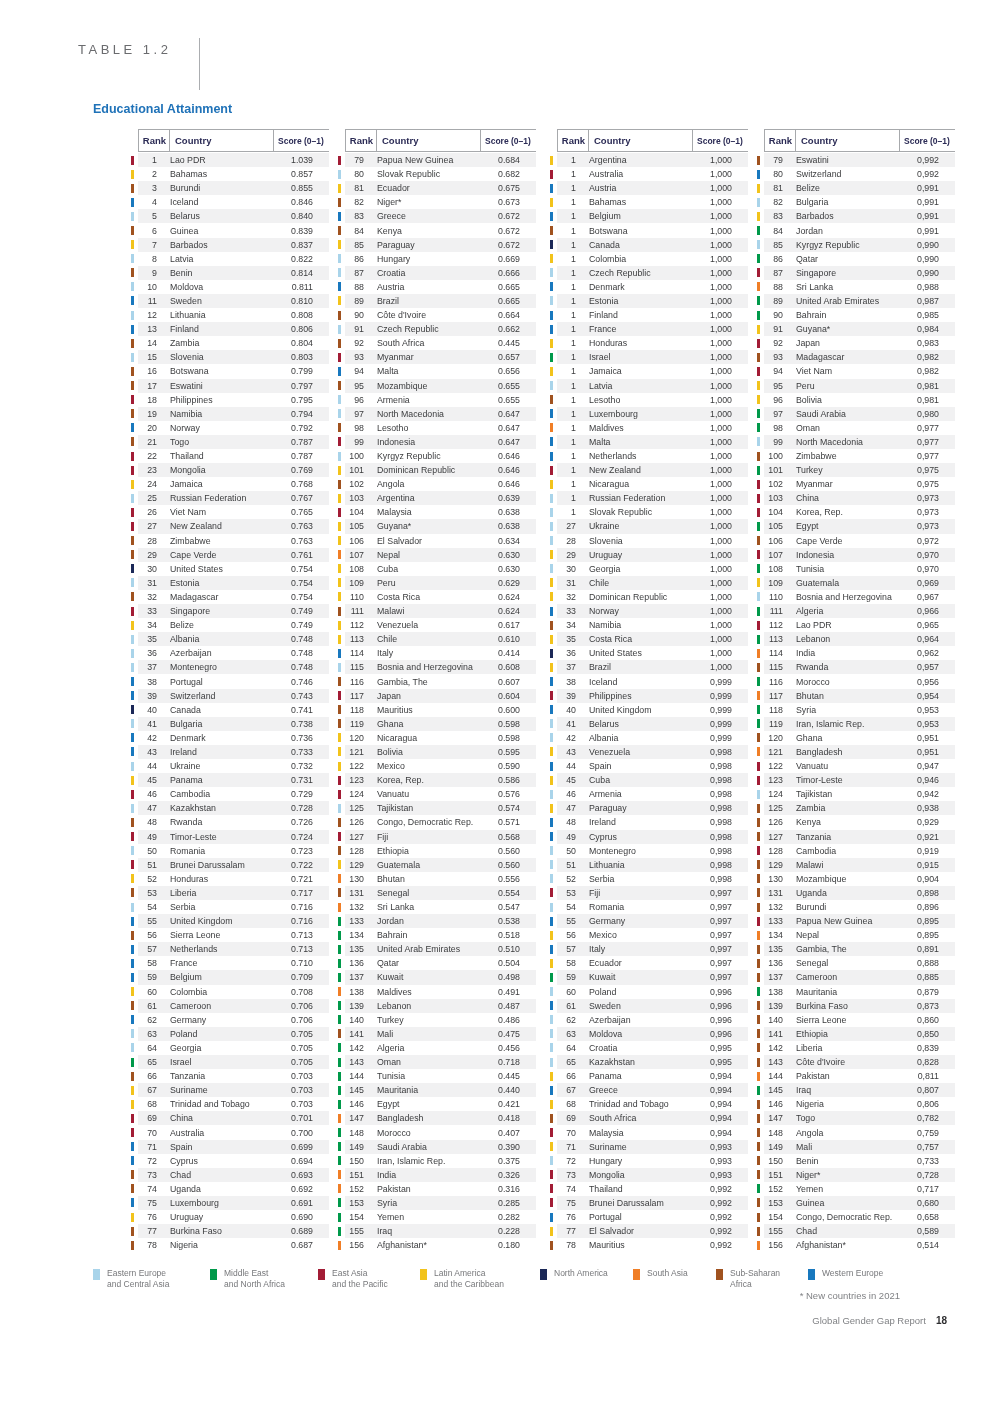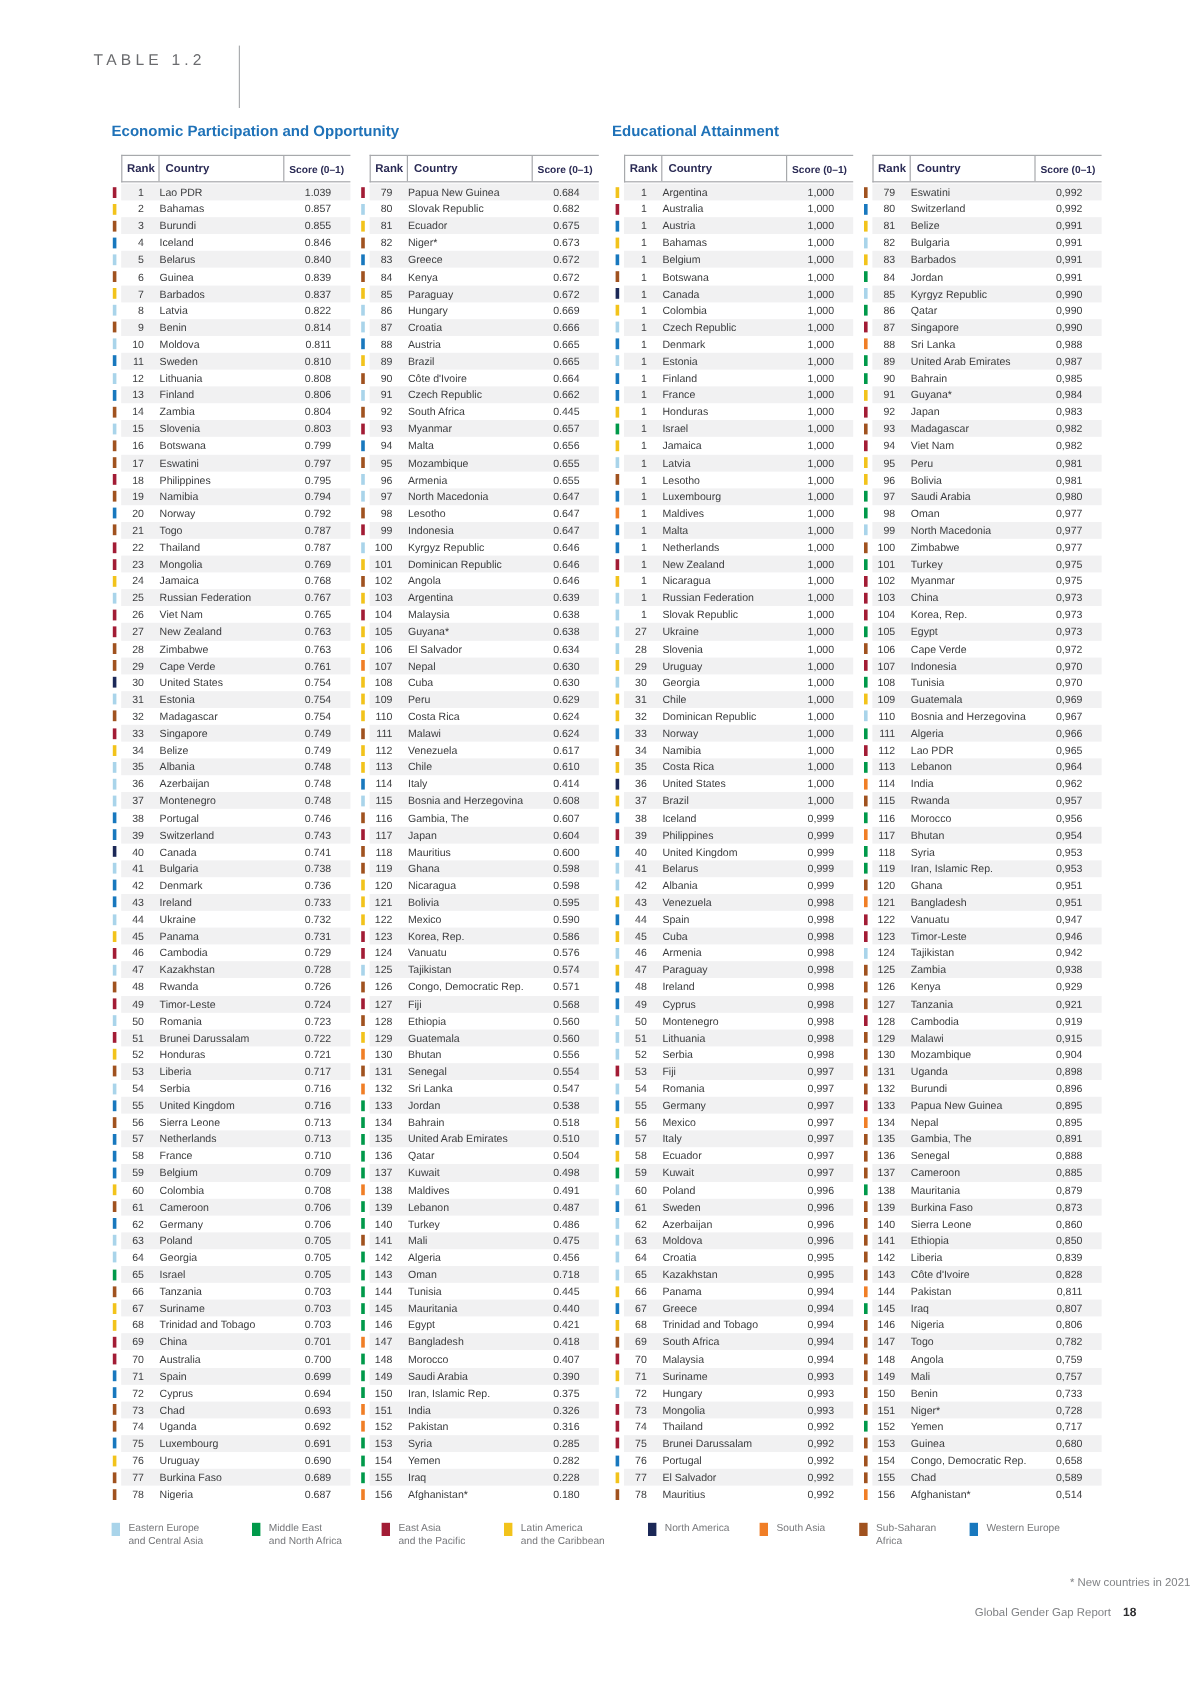--- a/index.html
+++ b/index.html
@@ -7,21 +7,21 @@
 
   .hdr { display:flex; align-items:flex-start; padding:38px 0 0 78px; }
   .hdr-label { font-size:13px; letter-spacing:3.5px; color:#6A6B6E; padding-top:4px; white-space:nowrap; }
   .hdr-div { width:1px; background:#ABADB0; height:52px; margin:0 26px 0 28px; }
   .hdr-title { font-size:15px; font-weight:bold; color:#17181A; padding-top:4px; }
 
   .sections { display:flex; margin:12px 0 0 93px; }
   .sec-title { font-size:12.5px; font-weight:bold; color:#1F72B8; }
   .sec-economic { width:417px; }
 
-  .tables { display:flex; margin:13px 0 0 93px; }
+  .tables { display:flex; margin:13px 0 0 93px;justify-content:center; }
   .table { width:199px; }
   .table + .table { margin-left:8px; }
   .table.new-group { margin-left:13px; }
 
   .thead { display:flex; margin-left:8px; border-top:1px solid #A7A9AC; border-bottom:1px solid #A7A9AC; border-left:1px solid #A7A9AC; height:21px; align-items:stretch; font-weight:bold; color:#2B2B55; }
   .h-cell { display:flex; align-items:center; box-sizing:border-box; font-size:9.5px; }
   .h-rank { width:31px; padding-left:2px; justify-content:flex-end; padding-right:3px; border-right:1px solid #A7A9AC; }
   .h-country { flex:1; padding-left:5px; border-right:1px solid #A7A9AC; }
   .h-score { width:55px; padding-left:4px; font-size:8.5px; }
 
@@ -36,34 +36,33 @@
 
   .legend { display:flex; margin:16px 0 0 93px; }
   .lg-item { display:flex; align-items:flex-start; }
   .lg-item:nth-child(1){width:117px} .lg-item:nth-child(2){width:108px}
   .lg-item:nth-child(3){width:102px} .lg-item:nth-child(4){width:120px}
   .lg-item:nth-child(5){width:93px}  .lg-item:nth-child(6){width:83px}
   .lg-item:nth-child(7){width:92px}
   .lg-swatch { width:7px; height:11px; margin:1px 7px 0 0; flex:0 0 7px; }
   .lg-label { font-size:8.5px; color:#77787B; line-height:1.3; }
 
-  .footnote { text-align:right; margin-top:24px; font-size:9.5px; color:#808285; }
+  .footnote { text-align:right; padding-right:92px; font-size:9.5px; color:#808285; }
   .footer { text-align:right; padding-right:45px; margin-top:14px; font-size:9.5px; color:#808285; }
   .page-num { color:#2E2E30; font-weight:bold; margin-left:10px; font-size:10px; }
 </style>
 </head>
 <body>
 
 <div class="hdr">
   <span class="hdr-label">TABLE 1.2</span>
   <span class="hdr-div"></span>
 </div>
 
 <div class="sections">
-  <span class="sec-title sec-economic">Economic Participation and Opportunity</span>
   <span class="sec-title">Educational Attainment</span>
 </div>
 
 <div class="tables">
   <div class="table">
     <div class="thead">
       <span class="h-cell h-rank">Rank</span>
       <span class="h-cell h-country">Country</span>
       <span class="h-cell h-score">Score (0–1)</span>
     </div>

